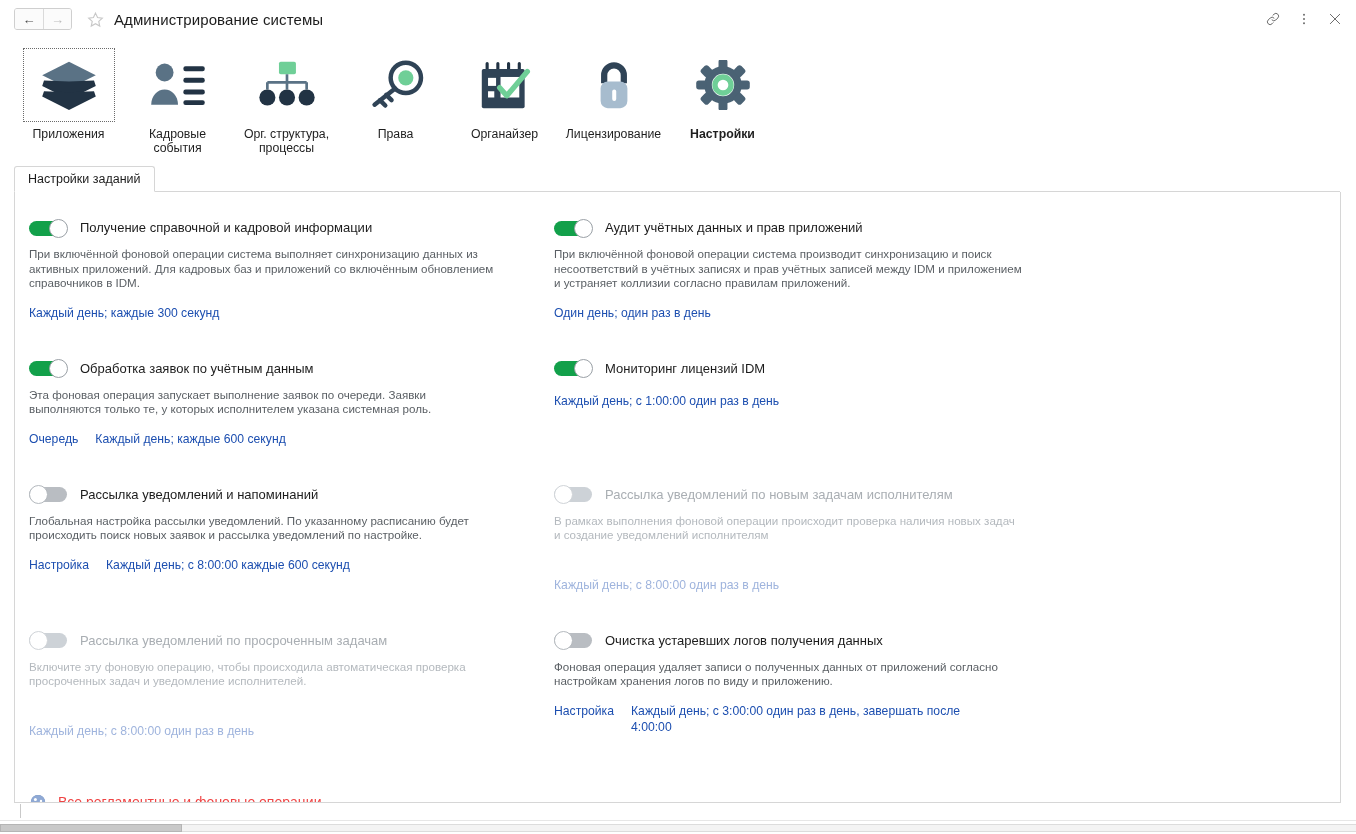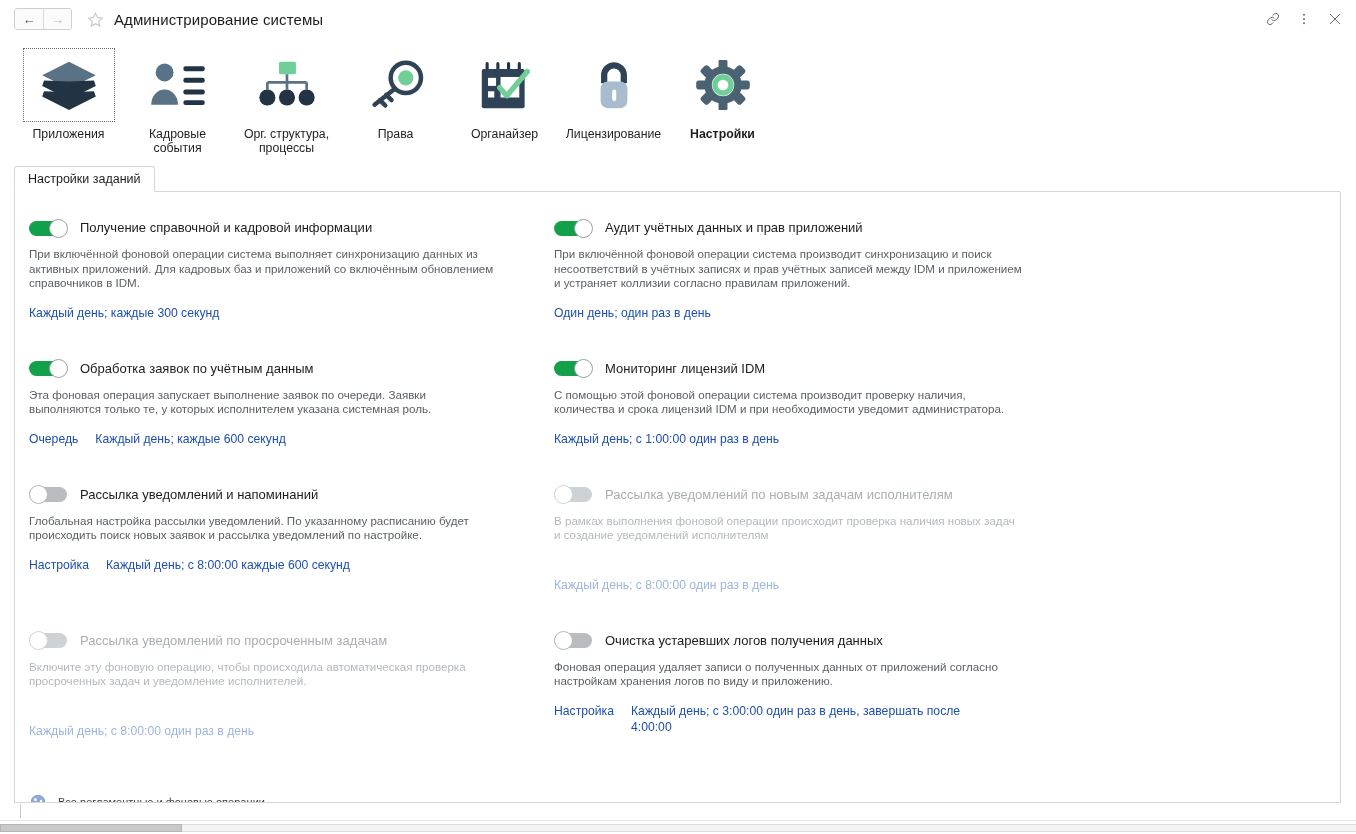--- a/index.html
+++ b/index.html
@@ -219,22 +219,22 @@
 
   
   .bottom-block {
     padding: 16px 0 0 14px;
   }
   .bottom-head {
     display: flex; align-items: center; gap: 11px;
   }
   .globe-icon { width: 18px; height: 18px; flex: none; }
   .bottom-link {
-    font-size: 11px;
-    color: #404040;
+    font-size: 14px;
+    color: #ef4444;
     text-decoration: underline;
     cursor: pointer;
   }
   .bottom-desc {
     margin-top: 10px;
     font-size: 11.6px;
     line-height: 14.5px;
     color: #5a5f64;
     max-width: 470px;
   }
@@ -459,21 +459,20 @@
         <div class="row-gap"></div>
       </div>
       <div class="cell">
         <div class="toggle-row">
           <div class="switch on">
             <div class="track"></div>
             <div class="knob"></div>
           </div>
           <div class="item-title">Мониторинг лицензий IDM</div>
         </div>
-        <div class="desc">С помощью этой фоновой операции система производит проверку наличия, количества и срока лицензий IDM и при необходимости уведомит администратора.</div>
         <div class="links">
           <span class="link">Каждый день; с 1:00:00 один раз в день</span>
         </div>
         <div class="row-gap"></div>
       </div>
       <div class="cell">
         <div class="toggle-row">
           <div class="switch off">
             <div class="track"></div>
             <div class="knob"></div>

